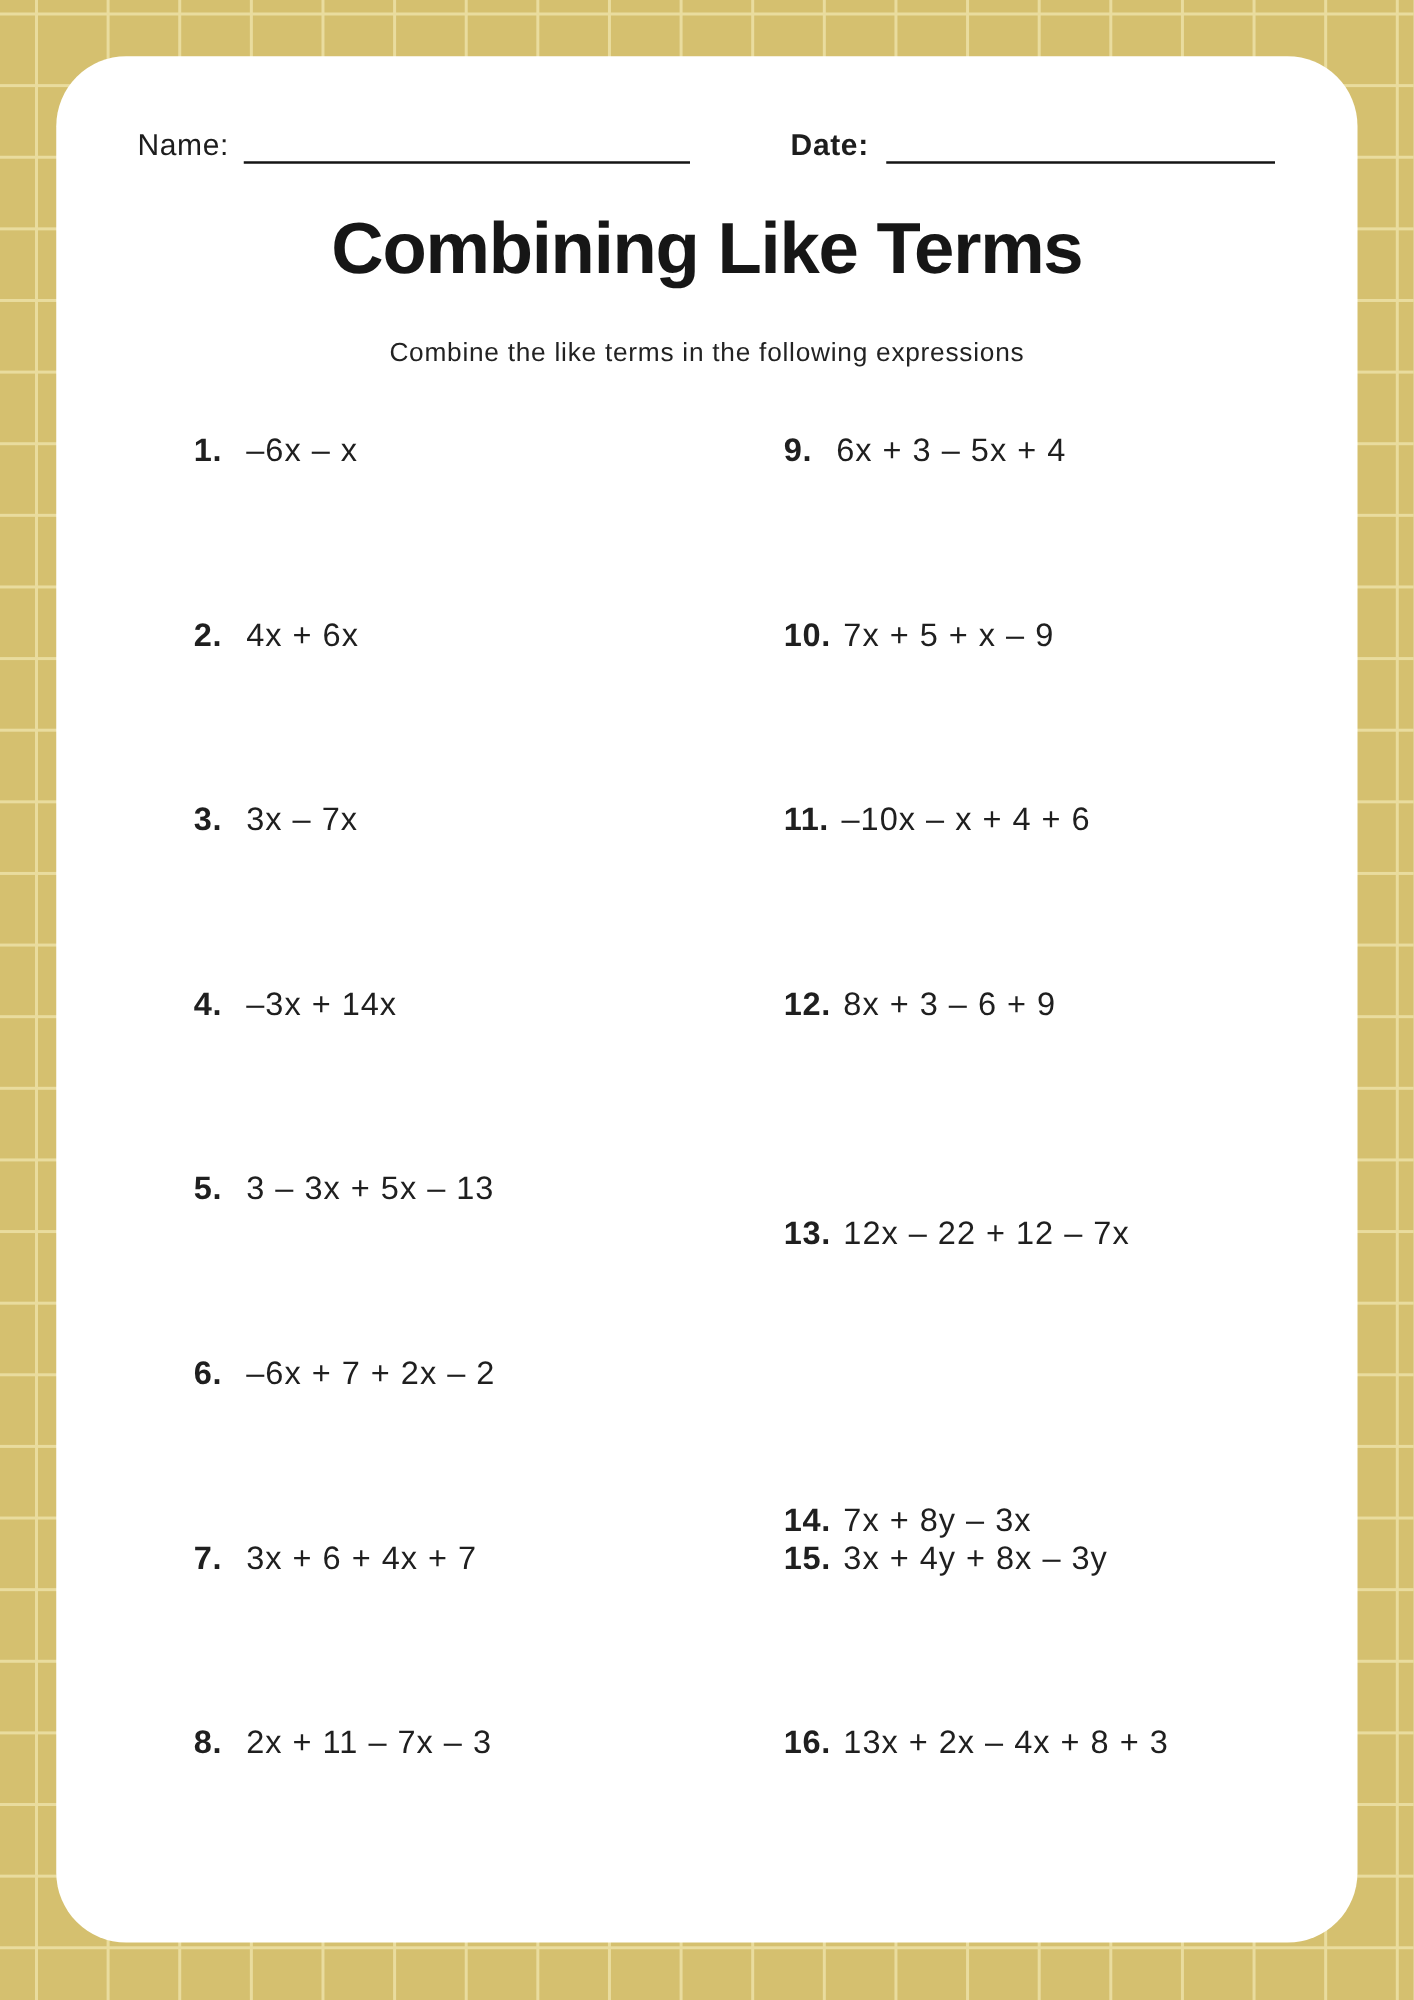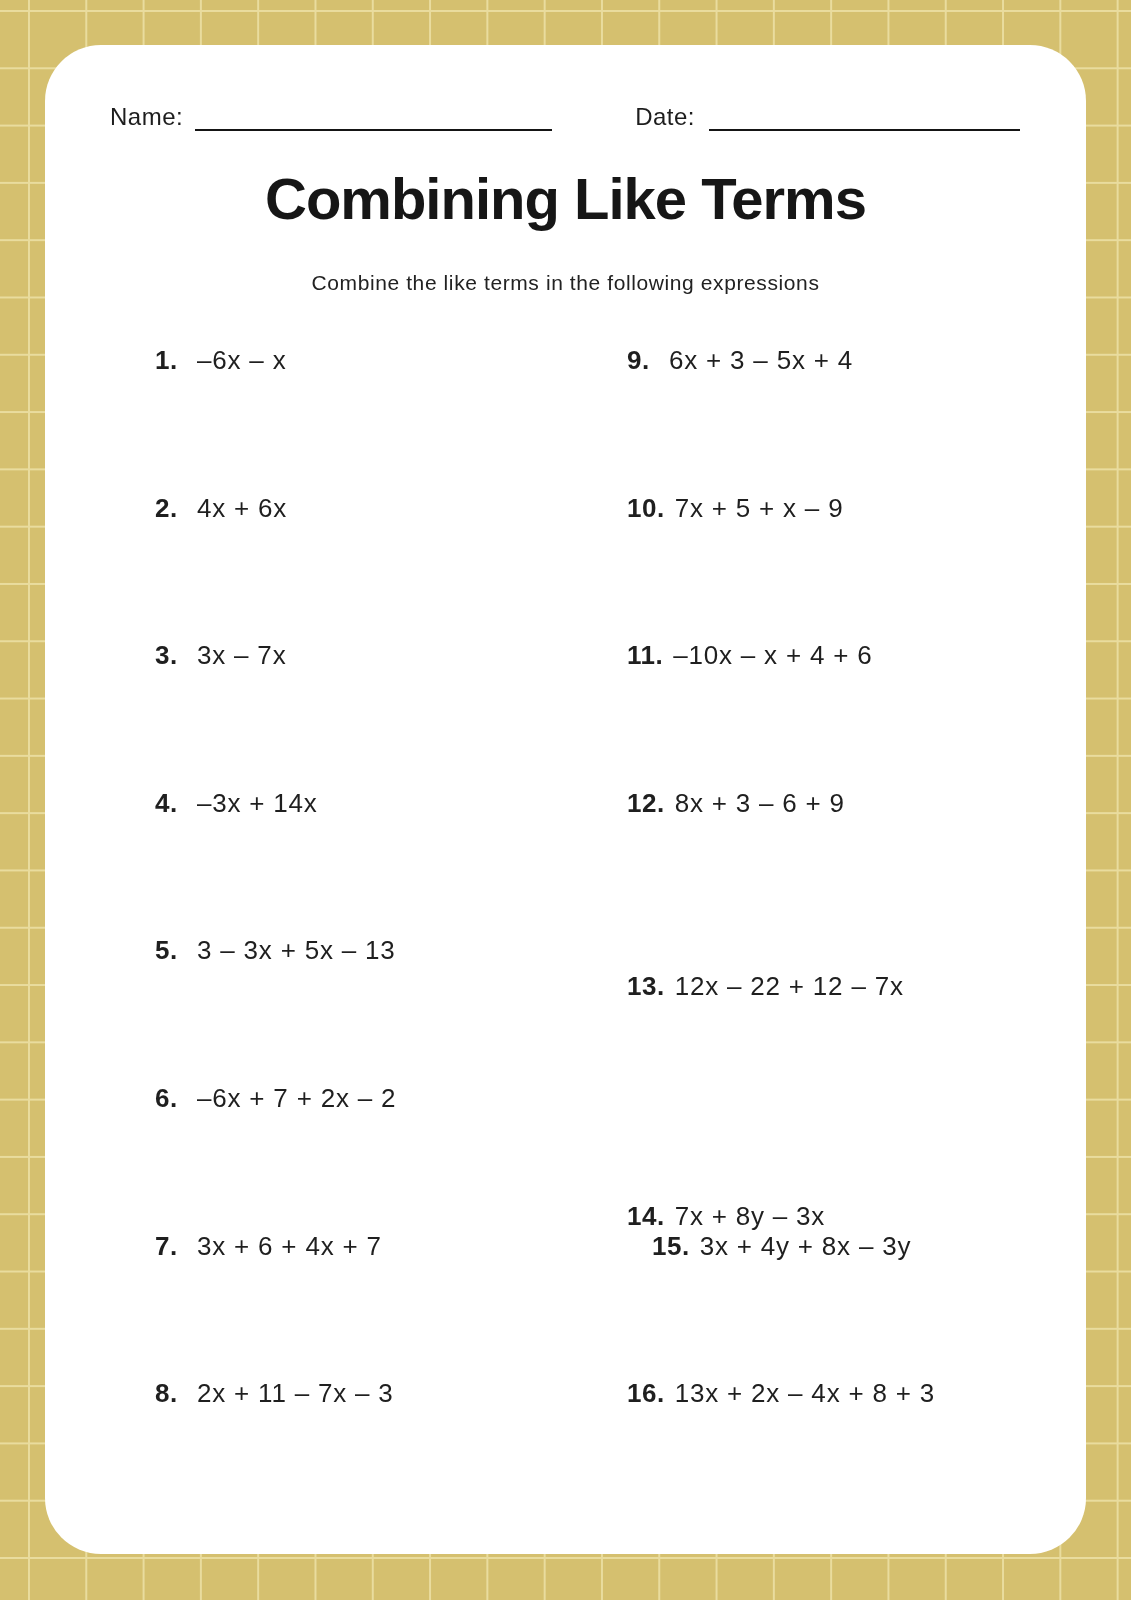--- a/index.html
+++ b/index.html
@@ -40,21 +40,21 @@
     letter-spacing:0.5px;
     color:var(--ink);
     line-height:28px;
   }
   .write-line{
     display:inline-block;
     border-bottom:2px solid #151515;
     height:24px;
   }
   .name-line{width:357px;margin-left:12px;}
-  .date-group{margin-left:auto;}
+  .date-group{margin-left:auto;font-weight:bold;}
   .date-line{width:311px;margin-left:14px;}
   .title{
     margin-top:36px;
     text-align:center;
     font-size:58px;
     line-height:64px;
     font-weight:800;
     letter-spacing:-1px;
     color:#161616;
   }
@@ -161,21 +161,21 @@
         <span class="expr">8x + 3 – 6 + 9</span>
       </div>
       <div class="problem" style="grid-area: 5 / 2; margin-top: 36px;">
         <span class="num">13.</span>
         <span class="expr">12x – 22 + 12 – 7x</span>
       </div>
       <div class="problem" style="grid-area: 6 / 2; align-items: flex-end;">
         <span class="num">14.</span>
         <span class="expr">7x + 8y – 3x</span>
       </div>
-      <div class="problem" style="grid-area: 7 / 2; margin-left: 25px;">
+      <div class="problem" style="grid-area: 7 / 2;">
         <span class="num">15.</span>
         <span class="expr">3x + 4y + 8x – 3y</span>
       </div>
       <div class="problem" style="grid-area: 8 / 2;">
         <span class="num">16.</span>
         <span class="expr">13x + 2x – 4x + 8 + 3</span>
       </div>
     </div>
 
 </div>

